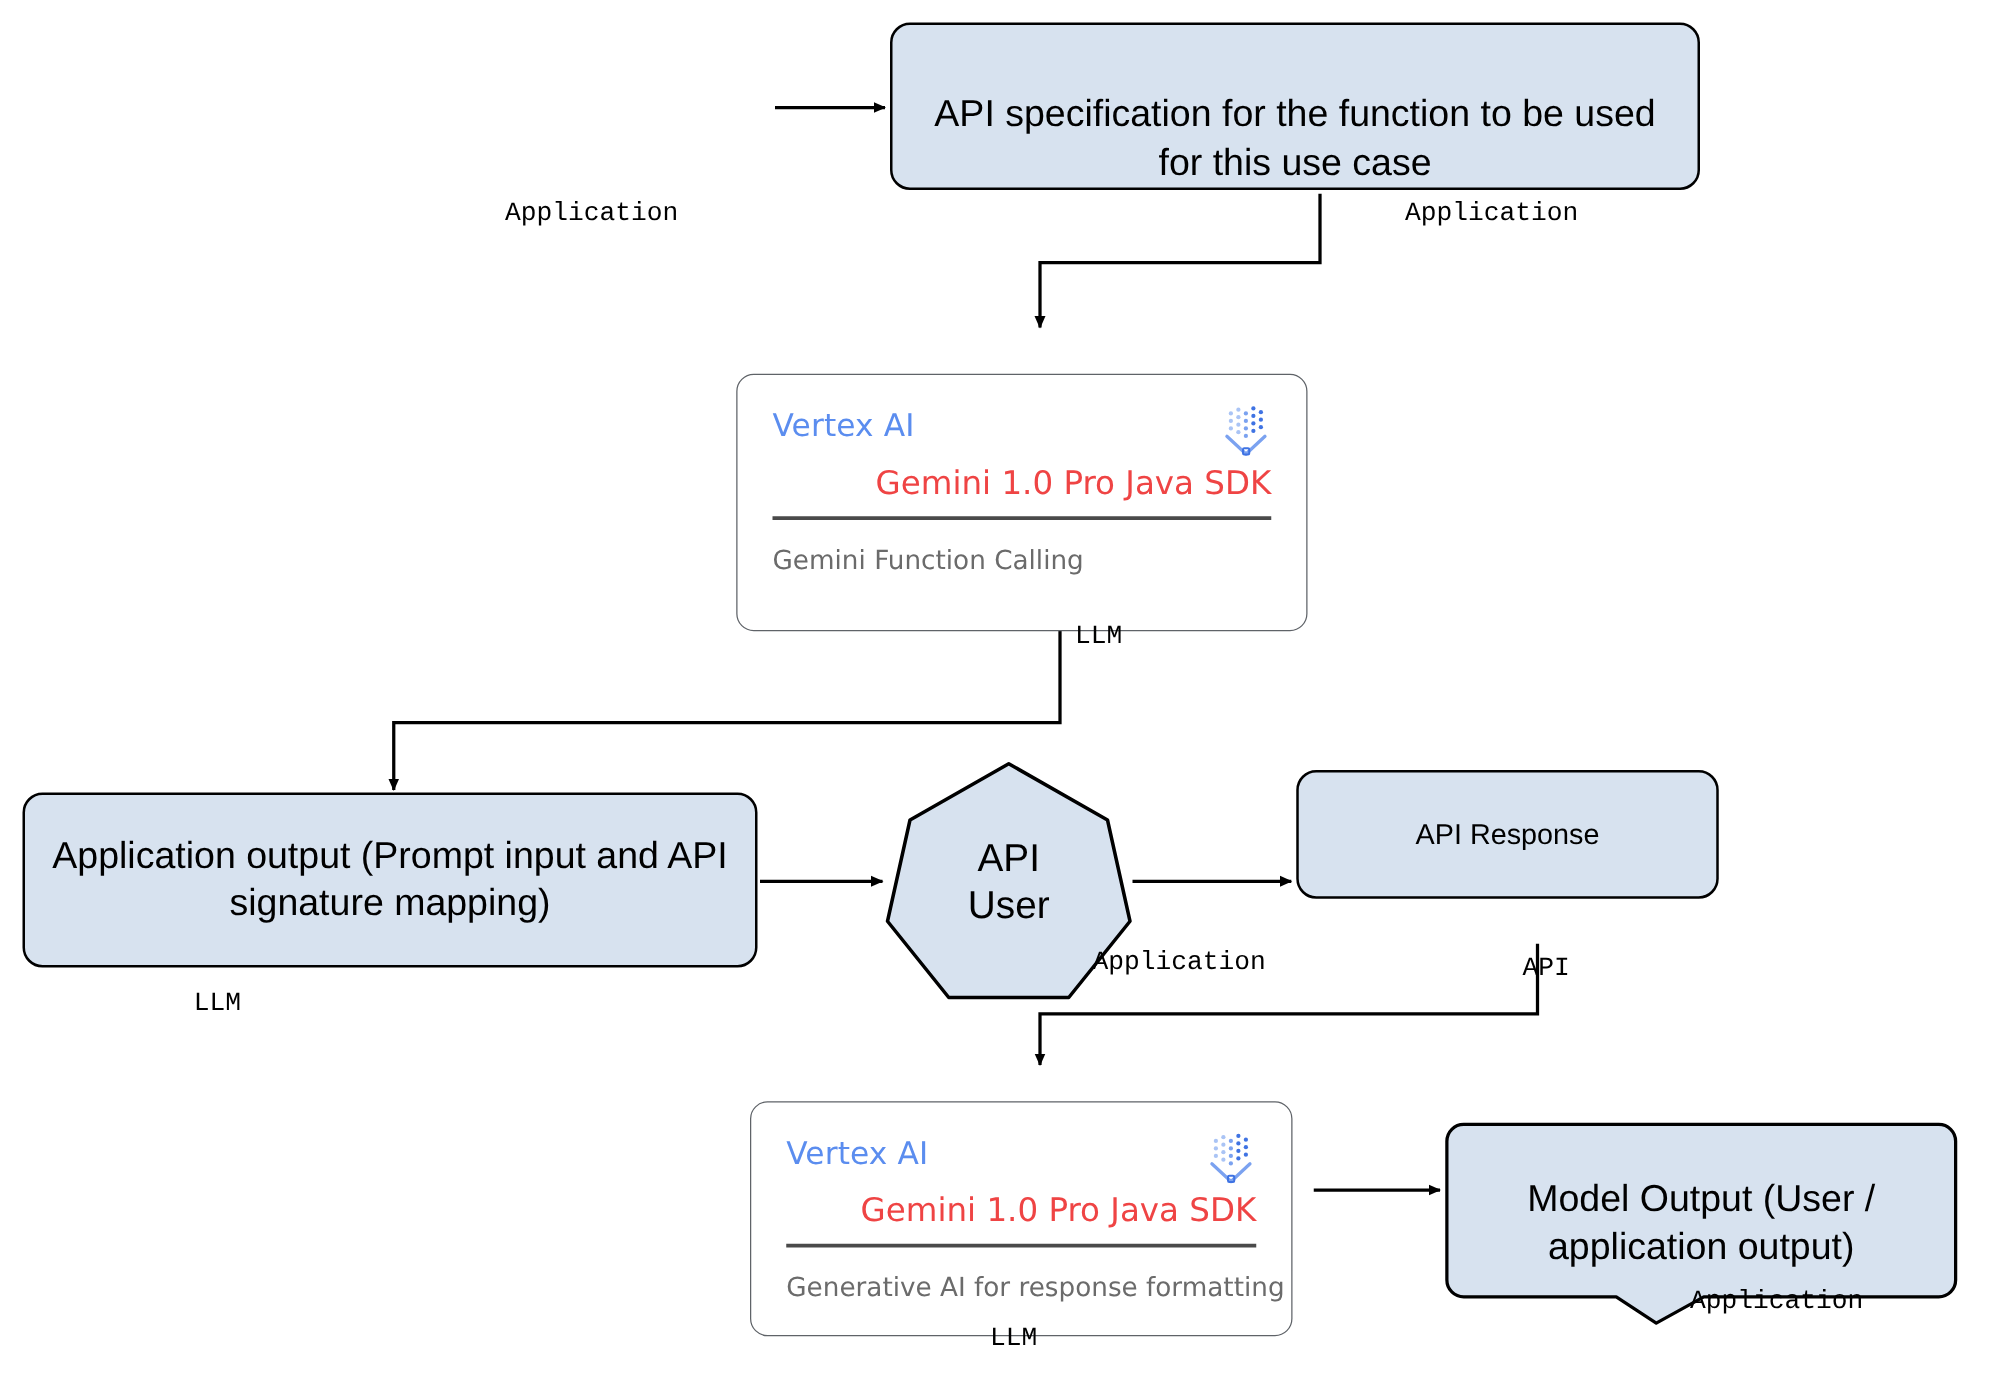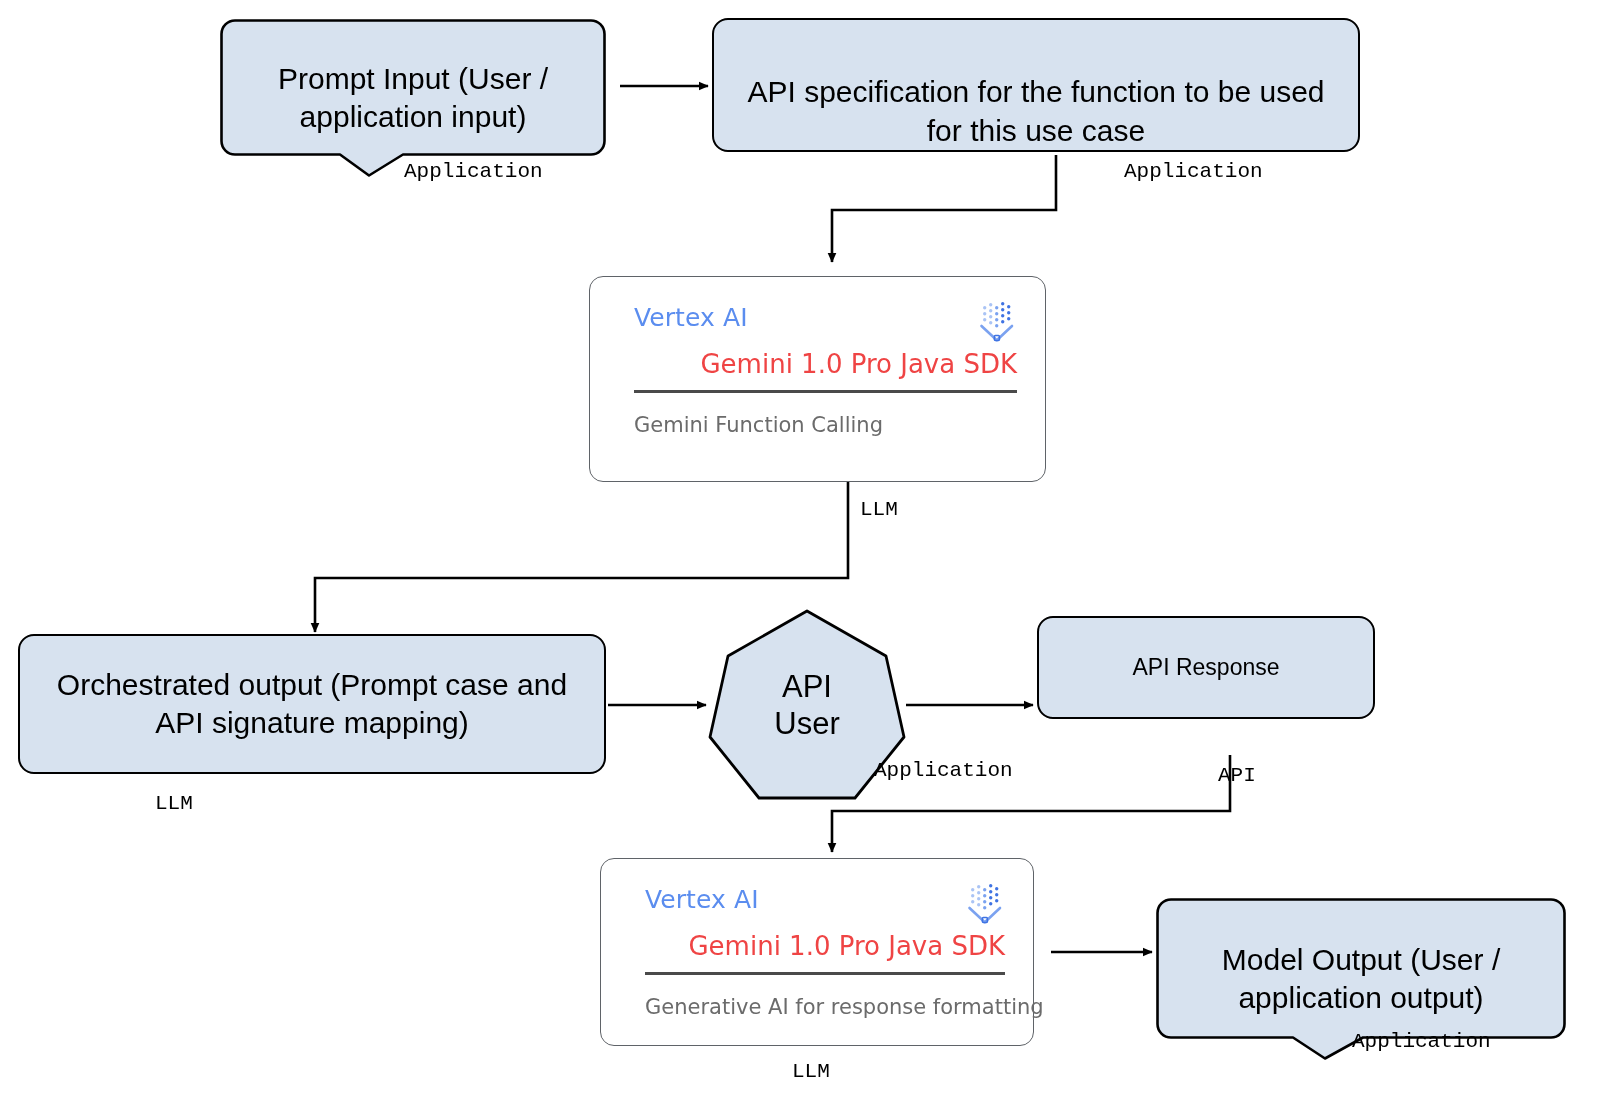--- a/index.html
+++ b/index.html
@@ -55,21 +55,22 @@
   .hexnode svg { position: absolute; left: 0; top: 0; }
   .hexnode .txt { position: relative; z-index: 2; line-height: 1.18; }
 
   
   .card {
     position: absolute;
     box-sizing: border-box;
     background: #ffffff;
     border: 1.6px solid #5f6368;
     border-radius: 14px;
-    padding: 26px 28px 0 44px;
+    padding: 26px 28px 0 28px;
+    margin-top: 23px;
   }
   .card-head {
     display: flex;
     align-items: flex-start;
     justify-content: space-between;
   }
   .card-brand {
     color: #5b8def;
     font-size: 25px;
     font-family: "DejaVu Sans", sans-serif;
@@ -131,27 +132,20 @@
       <path d="M608,705 L706,705"></path>
 
       <path d="M906,705 L1033,705"></path>
 
       <path d="M1230,755 L1230,811 L832,811 L832,852"></path>
 
       <path d="M1051,952 L1152,952"></path>
     </g>
   </svg>
 
-  <div class="node calloutnode" style="left:219px; top:18px; width:388px; height:160px; font-size:30px;">
-    <svg width="388" height="160" viewBox="0 0 388 160" xmlns="http://www.w3.org/2000/svg">
-      <path d="M16,2.5 H372 A13.5,13.5 0 0 1 385.5,16 V123 A13.5,13.5 0 0 1 372,136.5
-               H184 L150,157.5 L121,136.5 H16 A13.5,13.5 0 0 1 2.5,123 V16 A13.5,13.5 0 0 1 16,2.5 Z" fill="#d7e2ef" stroke="#000000" stroke-width="2.6" stroke-linejoin="round"></path>
-    </svg>
-    <span class="txt">Prompt Input (User / application input)</span>
-  </div>
   <div class="edgelabel" style="left:404px; top:160px;">Application</div>
 
   <div class="node rectnode" style="left:712px; top:18px; width:648px; height:134px; font-size:30px;align-items:flex-end;">
     <span class="txt">API specification for the function to be used for this use case</span>
   </div>
   <div class="edgelabel" style="left:1124px; top:160px;">Application</div>
 
   <div class="card" style="left:589px; top:276px; width:457px; height:206px;">
     <div class="card-head">
       <div class="card-brand">Vertex AI</div>
@@ -184,21 +178,21 @@
         <rect x="17.4" y="36.5" width="5" height="5" rx="1" fill="none" stroke="#3f73e3" stroke-width="1.6"></rect>
       </svg>
     </div>
     <div class="card-sub">Gemini 1.0 Pro Java SDK</div>
     <div class="card-rule"></div>
     <div class="card-desc">Gemini Function Calling</div>
   </div>
   <div class="edgelabel" style="left:860px; top:498px;">LLM</div>
 
   <div class="node rectnode" style="left:18px; top:634px; width:588px; height:140px; font-size:30px;">
-    <span class="txt">Orchestrated output (Prompt case and API signature mapping)</span>
+    <span class="txt">Application output (Prompt input and API signature mapping)</span>
   </div>
   <div class="edgelabel" style="left:155px; top:792px;">LLM</div>
 
   <div class="node hexnode" style="left:707px; top:608px; width:200px; height:196px; font-size:31px;">
     <svg width="200" height="196" viewBox="0 0 200 196" xmlns="http://www.w3.org/2000/svg">
       <polygon points="100,3 179,48 197,129 148,190 52,190 3,129 21,48" fill="#d7e2ef" stroke="#000000" stroke-width="2.8" stroke-linejoin="round"></polygon>
     </svg>
     <span class="txt"><span>API</span><br><span>User</span></span>
   </div>
   <div class="edgelabel" style="left:874px; top:759px;">Application</div>

